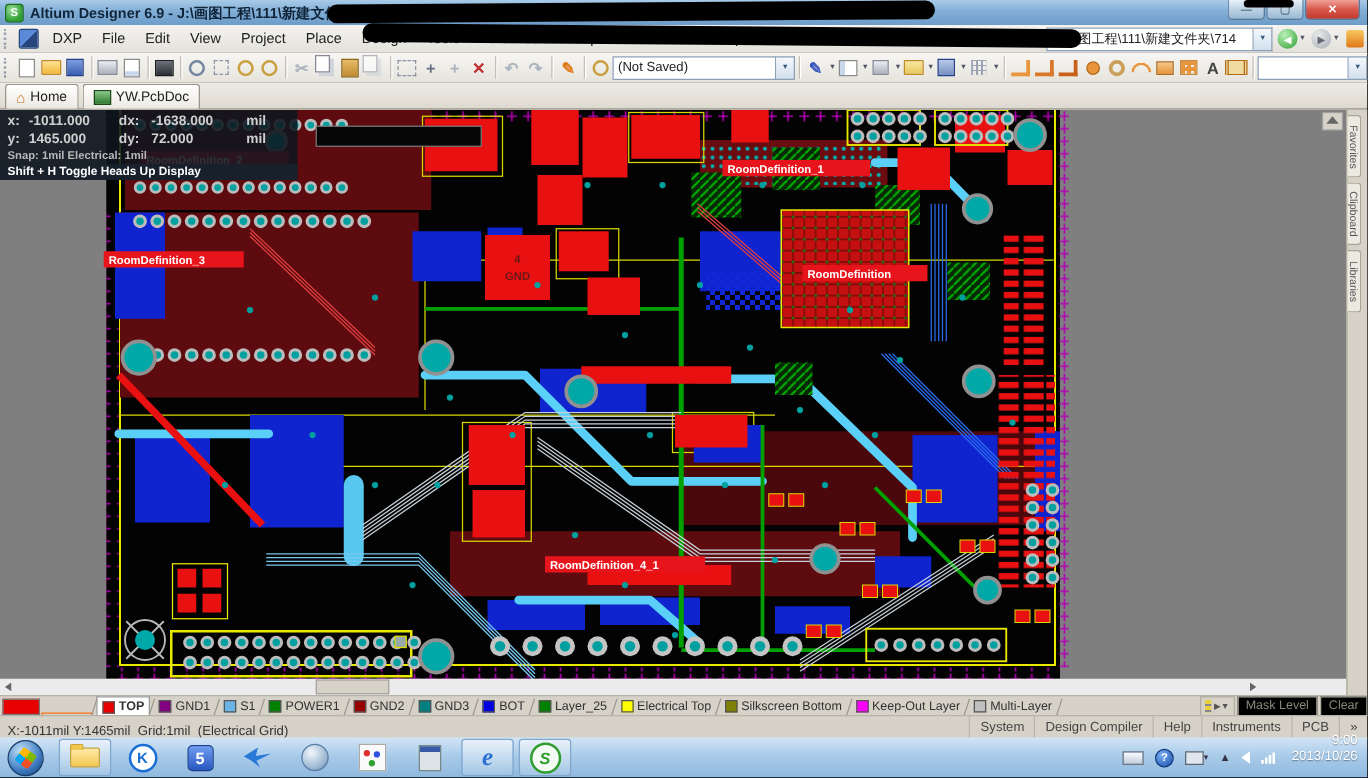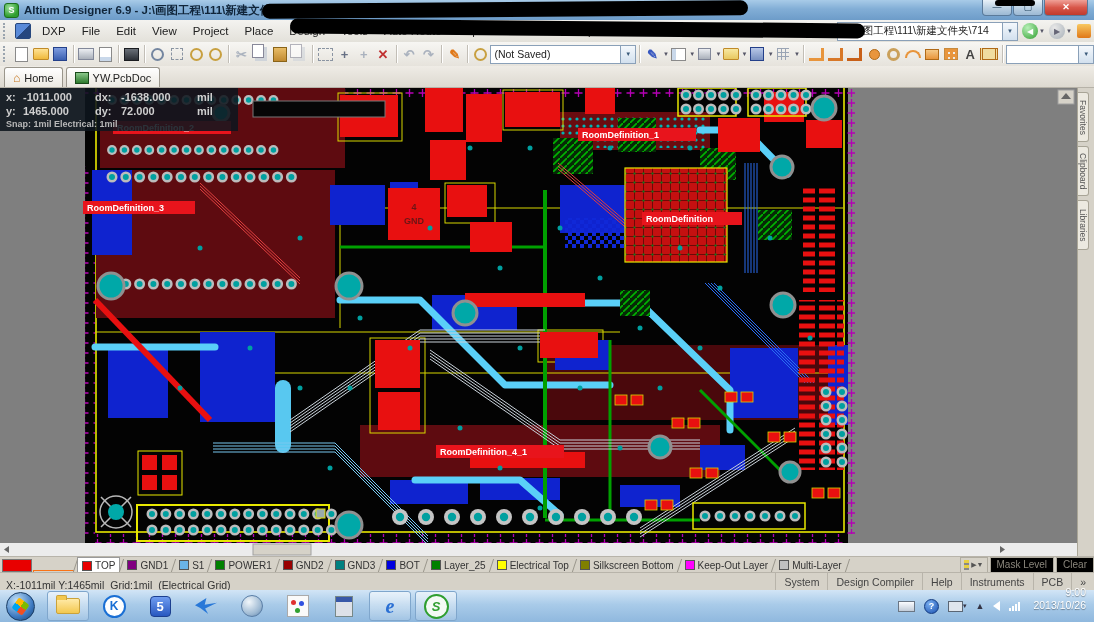--- a/index.html
+++ b/index.html
@@ -97,21 +97,21 @@
   .scribble{position:absolute;background:#000;border-radius:8px;}
   
   .layerbar{left:0;top:556px;width:1094px;height:16px;background:#d6d2c8;display:flex;align-items:center;
     border-top:1px solid #b8b4aa;font-size:10px;color:#333;}
   .curlayer{display:flex;align-items:center;margin-left:2px;}
   .cswatch{width:28px;height:11px;border:1px solid #777;}
   .lsbox{height:12px;border:1px solid #f97316;background:#d6d2c8;color:#8a867c;font-size:9px;
     padding:0 14px;margin-left:1px;line-height:12px;margin-top:24px;}
   .ltab{display:flex;align-items:center;padding:0 4px;white-space:nowrap;height:15px;}
   .ltab .sw{width:8px;height:8px;border:1px solid #555;margin-right:3px;}
-  .ltab.active{background:#fff;font-weight:normal;border:1px solid #999;border-bottom:none;}
+  .ltab.active{background:#fff;font-weight:bold;border:1px solid #999;border-bottom:none;}
   .lsl{width:1px;height:13px;background:#9a968c;transform:skewX(-18deg);margin:0 1px;}
   .maskgrp{margin-left:auto;display:flex;align-items:center;}
   .mbtn{height:14px;border:1px solid #b0aca0;background:#000000;color:#8a867c;font-size:10px;
     padding:0 6px;line-height:13px;margin-left:2px;}
   .micoBox{height:14px;border:1px solid #b0aca0;padding:0 3px;display:flex;align-items:center;font-size:7px;color:#555;}
   .ydots{width:5px;height:10px;background:repeating-linear-gradient(#e8d040 0 3px,#888 3px 5px);margin-right:2px;}
   
   .statusbar{left:0;top:572px;width:1094px;height:18px;background:#d6d2c8;border-top:1px solid #b8b4aa;
     display:flex;align-items:flex-end;font-size:10.5px;color:#333;}
   .stext{margin-left:6px;white-space:nowrap;}
@@ -722,20 +722,21 @@
       <span>mil</span>
     </div>
     <div class="hudrow">
       <span class="l">y:</span>
       <span class="v">1465.000</span>
       <span class="l2">dy:</span>
       <span class="v2">72.000</span>
       <span>mil</span>
     </div>
     <div class="hudsnap">Snap: 1mil Electrical: 1mil</div>
+    <div class="hudsc">Shift + H  Toggle Heads Up Display</div>
   </div>
 
   
   <div class="dock">
     <div class="vtab">Favorites</div>
     <div class="vtab">Clipboard</div>
     <div class="vtab">Libraries</div>
   </div>
 </div>
 

